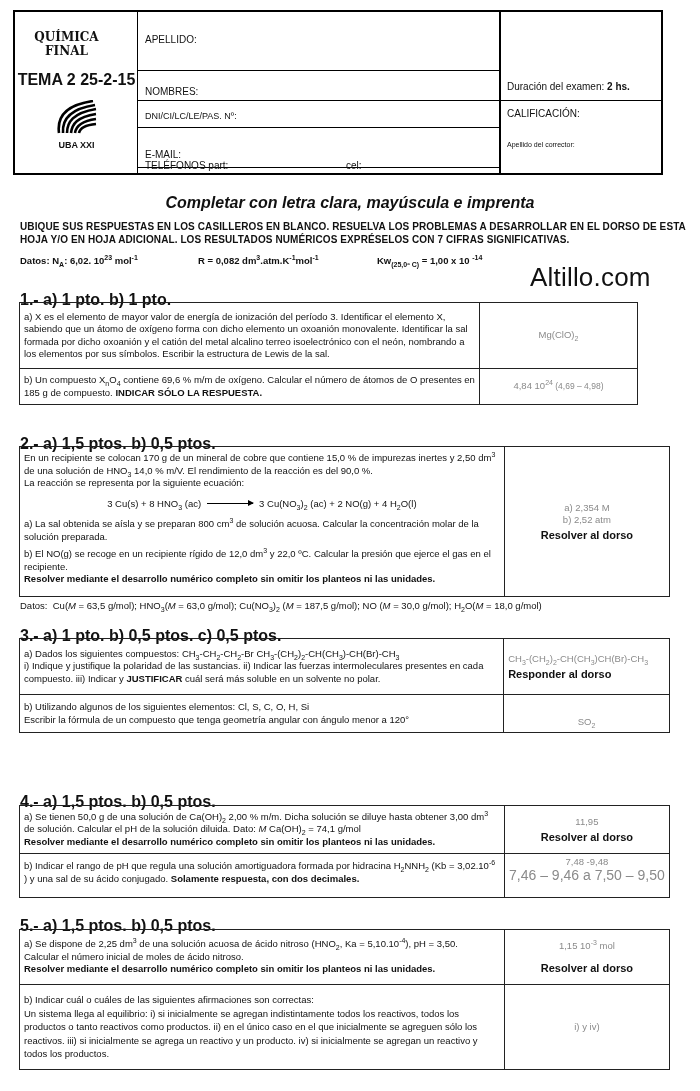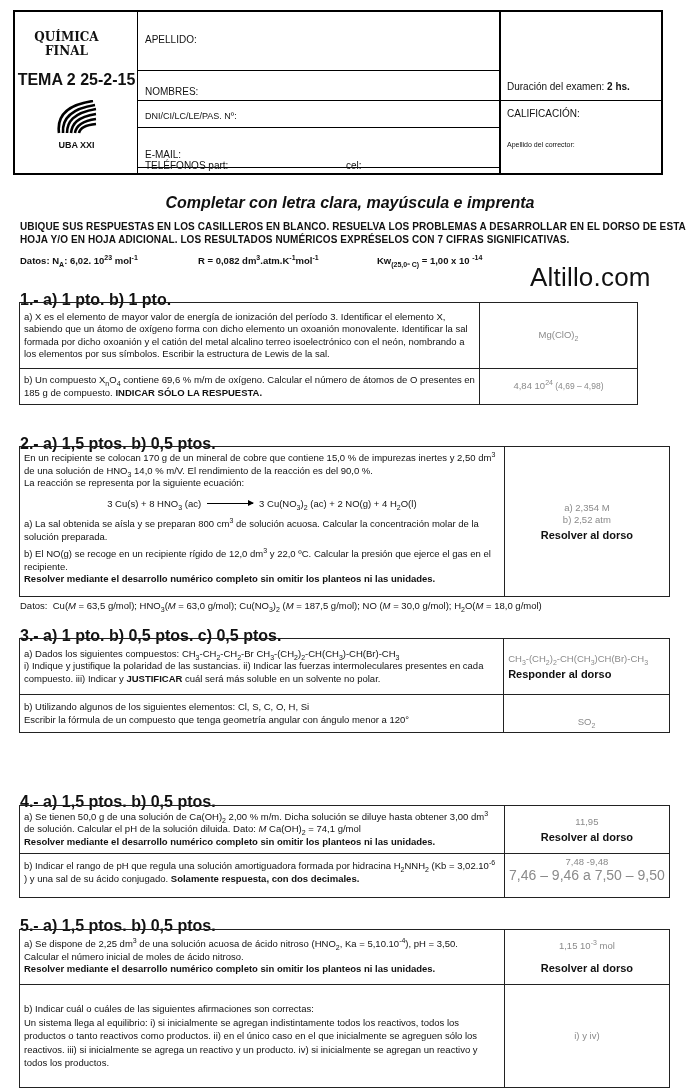--- a/index.html
+++ b/index.html
@@ -176,21 +176,21 @@
 <div class="abs qhead" style="top:917px">5.- a) 1,5 ptos.  b) 0,5 ptos.</div>
 <table class="q" style="top:929px;width:651px">
   <tbody>
       <tr style="height:55px">
     <td class="q"><span>a) Se dispone de 2,25 dm</span><sup>3</sup><span> de una solución acuosa de ácido nitroso (HNO</span><sub>2</sub><span>, Ka = 5,10.10</span><sup>-4</sup><span>), pH = 3,50.</span><br><span>Calcular el número inicial de moles de ácido nitroso.</span><br><b>Resolver mediante el desarrollo numérico completo sin omitir los planteos ni las unidades.</b></td>
     <td class="ans">
           <div><span>1,15 10</span><sup>-3</sup><span> mol</span></div>
           <span class="bold-ans" style="margin-top:10px">Resolver al dorso</span>
         </td>
   </tr>
-  <tr style="height:103px">
+  <tr style="height:85px">
     <td class="q" style="line-height:13.5px">
           <div>b) Indicar cuál o cuáles de las siguientes afirmaciones son correctas:</div>
           <div>Un sistema llega al equilibrio: i) si inicialmente se agregan indistintamente todos los reactivos, todos los productos o tanto reactivos como productos. ii) en el único caso en el que inicialmente se agreguen sólo los reactivos.  iii) si inicialmente se agrega un reactivo y un producto. iv) si inicialmente se agregan un reactivo y todos los productos.</div>
         </td>
     <td class="ans">i)  y iv)</td>
   </tr>
 </tbody>
   </table>
 
 </body></html>

